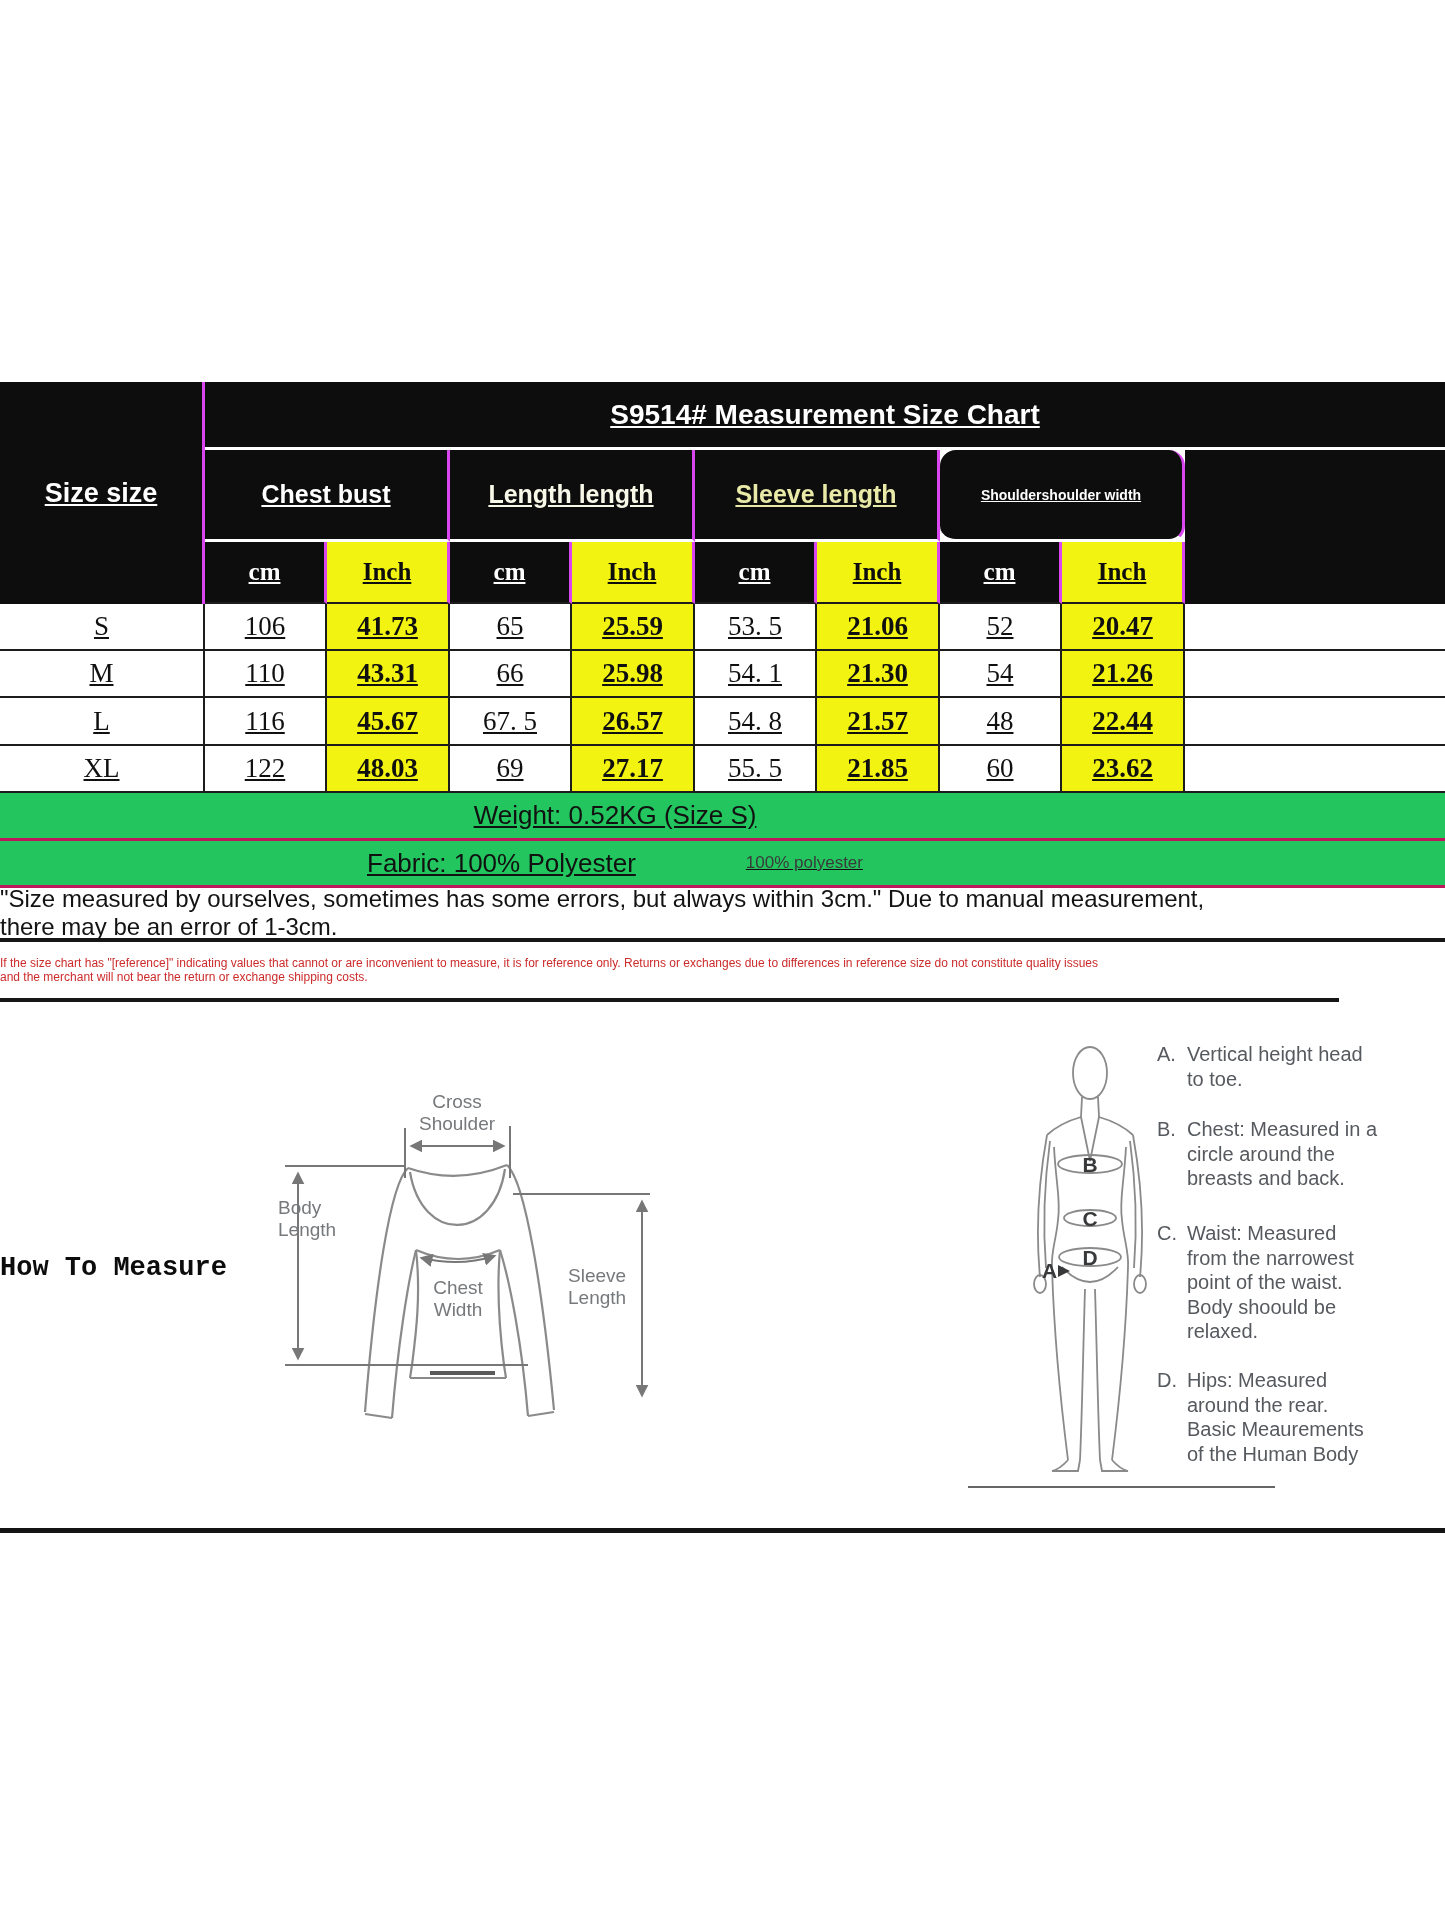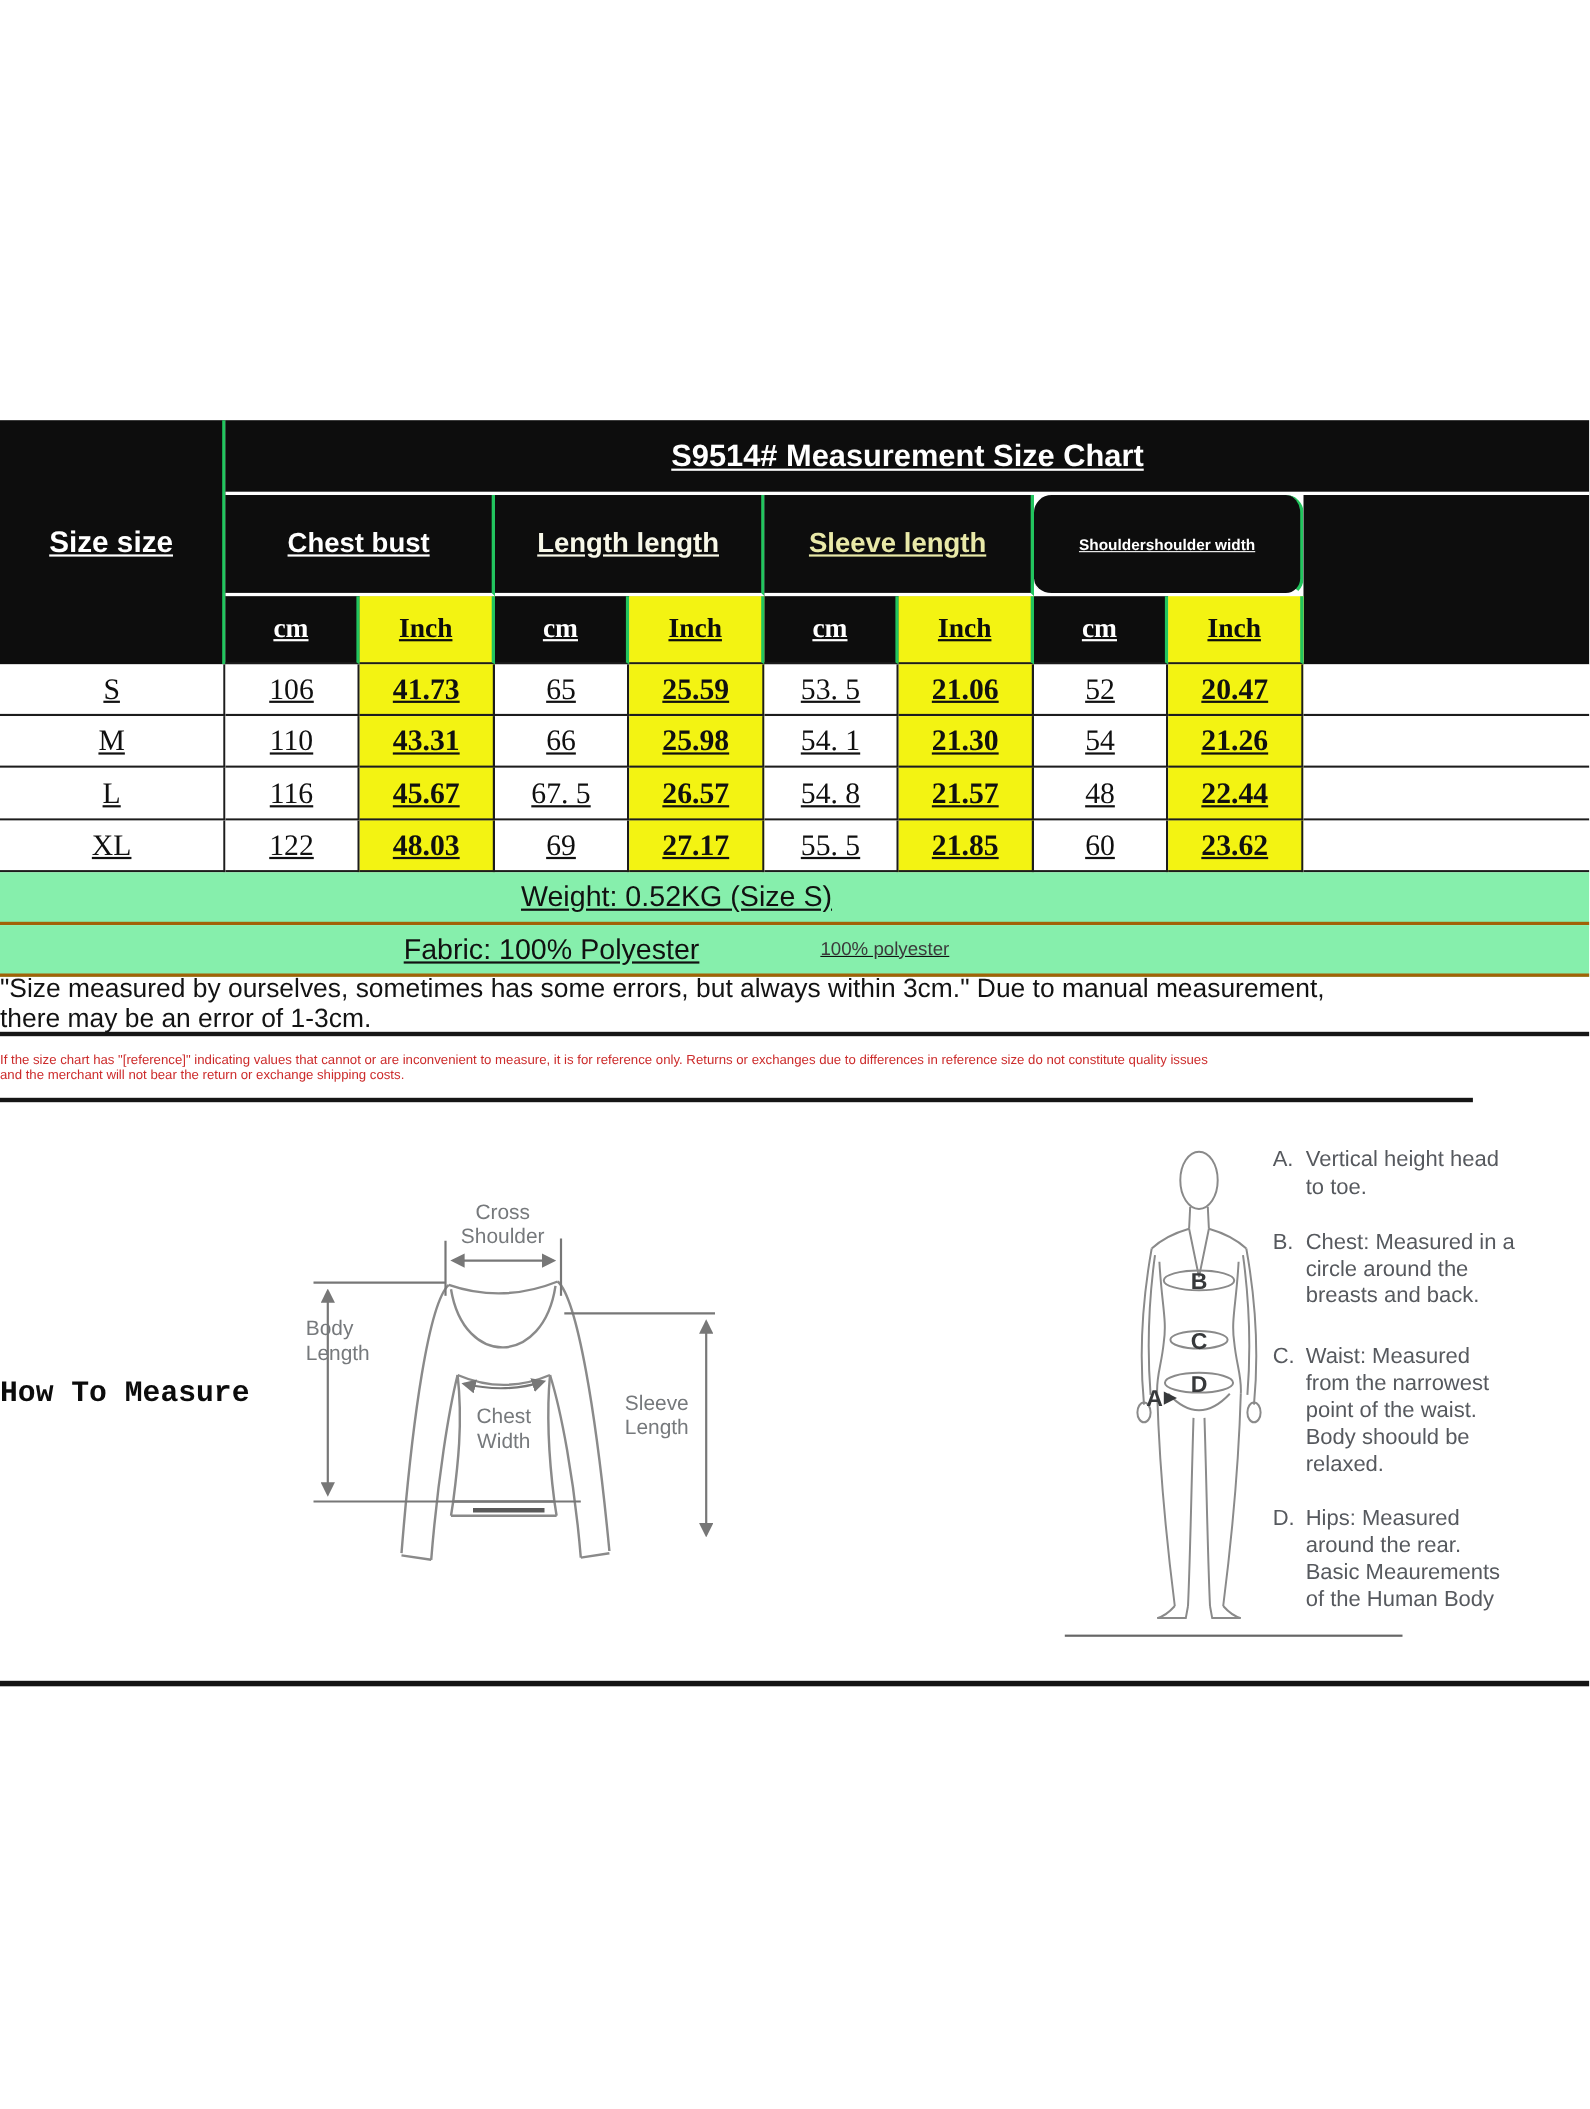--- a/index.html
+++ b/index.html
@@ -7,36 +7,36 @@
         font-family:"Liberation Sans",sans-serif;color:#111;}
   *{box-sizing:border-box;}
 
   
   #size-table{position:absolute;left:0;top:382px;width:1445px;display:grid;
     grid-template-columns:205px 122px 123px 122px 123px 122px 123px 122px 123px 260px;
     grid-template-rows:68px 92px 62px 47px 47px 48px 47px 48px 47px;}
   .cell{display:flex;align-items:center;justify-content:center;text-decoration:underline;}
   .blk{background:#0d0d0d;color:#fff;}
   .yel{background:#f3f312;}
-  .whtsep-r{border-right:3px solid #22c55e;}
+  .whtsep-r{border-right:3px solid #d946ef;}
   .whtsep-b{border-bottom:3px solid #fff;}
   .size-head{grid-row:1/4;grid-column:1;font-size:27px;font-weight:600;}
   .tbl-title{grid-row:1;grid-column:2/11;font-size:28px;font-weight:bold;}
   .grp{grid-row:2;font-size:25px;font-weight:bold;}
   .grp.small{font-size:14px;border-radius:16px;}
   .g1{grid-column:2/4}.g2{grid-column:4/6}.g3{grid-column:6/8}.g4{grid-column:8/10}
   .grp-filler{grid-row:2/4;grid-column:10;}
   .unit{grid-row:3;font-family:"Liberation Serif",serif;font-size:25px;font-weight:bold;
         border-bottom:2px solid #1c1c1c;}
   .unit.yel{color:#0d0d0d;}
   .dcell{font-family:"Liberation Serif",serif;font-size:27px;color:#101010;
          border-right:2px solid #1c1c1c;border-bottom:2px solid #1c1c1c;background:#fff;}
   .dcell.yel{background:#f3f312;font-weight:bold;}
   .dcell.fill{border-right:none;}
-  .note-row{background:#86efac;border-bottom:3px solid #a16207;text-align:center;}
+  .note-row{background:#22c55e;border-bottom:3px solid #be185d;text-align:center;}
   .weight-row{grid-row:8;grid-column:1/11;font-size:26px;padding-right:215px;}
   .fabric-row{grid-row:9;grid-column:1/11;font-size:26px;padding-right:215px;}
   .fabric-sub{font-size:17px;color:#3a3a3a;margin-left:110px;}
 
   
   #disclaimer{position:absolute;left:0;top:888px;width:1445px;height:54px;
     display:flex;align-items:center;justify-content:center;padding-right:210px;
     border-bottom:4px solid #161616;font-size:24px;color:#131313;}
   #ref-note{position:absolute;left:0;top:942px;width:1339px;height:60px;
     display:flex;align-items:center;justify-content:center;padding-right:230px;

